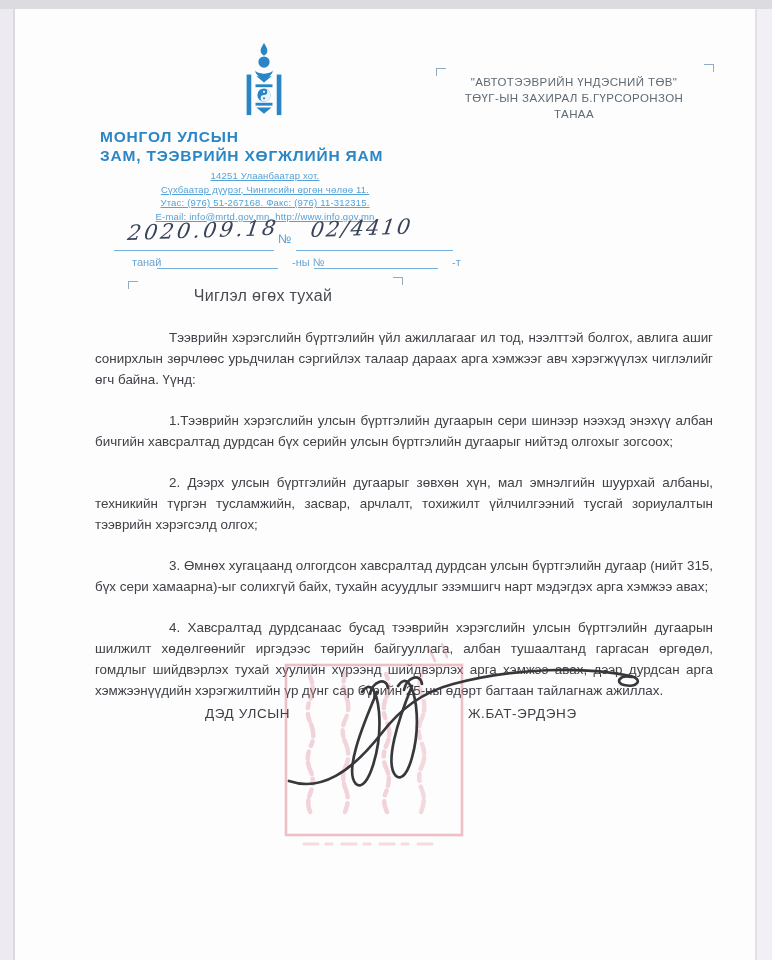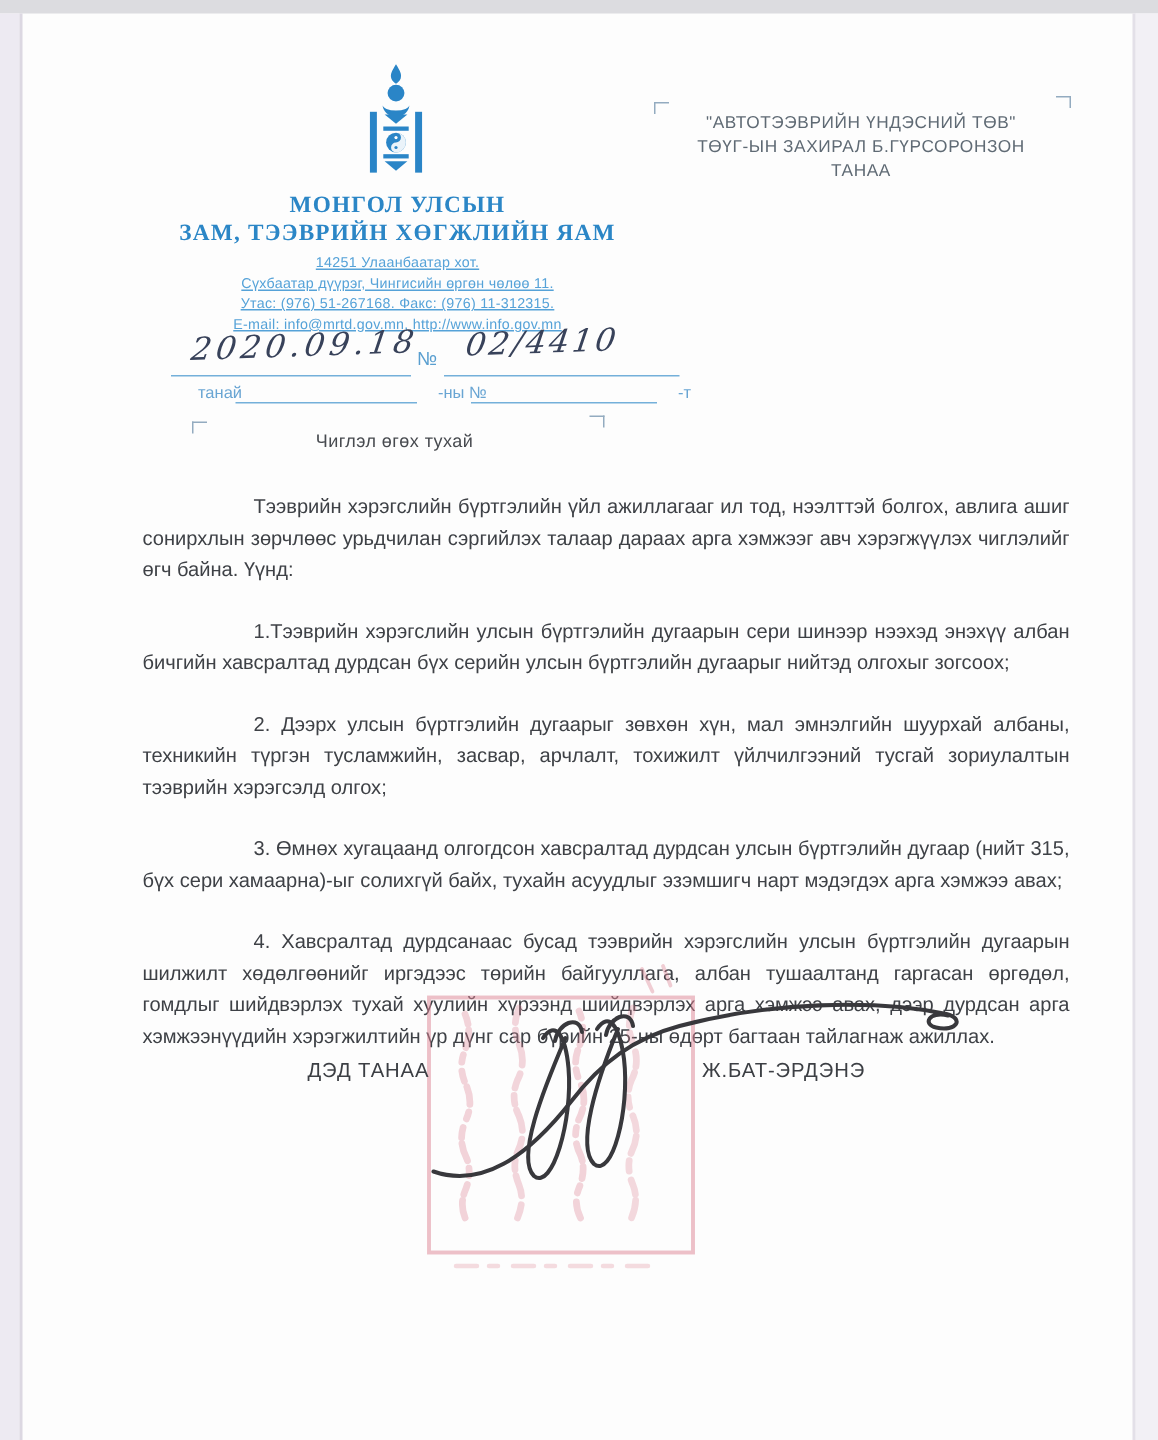--- a/index.html
+++ b/index.html
@@ -12,22 +12,22 @@
   .edge-left{position:absolute;left:0;top:9px;width:13px;height:951px;background:#edeaf2;}
   .edge-left-line{position:absolute;left:13px;top:9px;width:2px;height:951px;background:#dcd8e2;}
   .edge-right{position:absolute;left:757px;top:9px;width:15px;height:951px;background:#f2f0f5;}
   .edge-right-line{position:absolute;left:755px;top:9px;width:2px;height:951px;background:#e3e0e8;}
 
   
   .emblem{position:absolute;left:237px;top:42px;width:54px;height:82px;}
 
   
   .ministry-name{
-    position:absolute;left:100px;top:127px;width:330px;text-align:center;
-    font-family:Liberation Serif, serif;font-weight:bold;color:#2b86c6;
+    position:absolute;left:100px;top:127px;width:330px;text-align:left;
+    font-family:Liberation Sans, sans-serif;font-weight:bold;color:#2b86c6;
     font-size:15.5px;line-height:19px;letter-spacing:0.8px;
   }
   .ministry-address{
     position:absolute;left:90px;top:169px;width:350px;text-align:center;
     color:#55a2d8;font-size:9.5px;line-height:13.5px;letter-spacing:0.2px;text-decoration:underline;
   }
 
   
   .recipient{
     position:absolute;left:428px;top:74px;width:292px;text-align:center;
@@ -59,21 +59,21 @@
   .refline{position:absolute;left:0;top:0;color:#69a5d3;font-size:11px;margin-left:12px;}
   .ref-prefix{left:120px;top:256px;}
   .ref-mid{left:280px;top:256px;}
   .ref-suffix{left:440px;top:256px;}
   .rl1{left:157px;top:268px;width:121px;border-bottom:1.2px solid #74b0da;}
   .rl2{left:314px;top:268px;width:124px;border-bottom:1.2px solid #74b0da;}
 
   
   .subject{
     position:absolute;left:132px;top:287px;width:262px;text-align:center;
-    color:#474a4f;font-size:12px;letter-spacing:0.3px;
+    color:#474a4f;font-size:16px;letter-spacing:0.3px;
   }
 
   
   .body-text{
     position:absolute;left:85px;top:327px;width:628px;
     color:#3e4146;font-size:13.4px;line-height:21px;text-align:justify;
   }
   .body-text p{margin:0 0 20px 10px;text-indent:74px;}
 
   
@@ -172,16 +172,16 @@
   <svg class="sig-ink" viewBox="0 0 370 148">
     <g fill="none" stroke="#38383c" stroke-width="2.7" stroke-linecap="round">
       <path d="M8,130 C 40,141 70,121 100,83 C 120,57 142,41 172,33 C 232,17 302,15 350,25 C 362,28 357,37 343,34 C 334,32 338,23 351,26"></path>
       <path d="M96,41 C 81,76 63,121 75,133 C 87,143 101,96 98,61 C 96,39 89,29 81,41"></path>
       <path d="M131,35 C 117,69 103,113 115,125 C 127,135 139,89 135,55 C 132,33 125,23 117,35"></path>
       <path d="M89,43 C 91,31 105,25 107,37"></path>
       <path d="M123,39 C 125,27 139,21 141,33"></path>
     </g>
   </svg>
 
-  <div class="sign-title">ДЭД ТАНАА</div>
+  <div class="sign-title">ДЭД УЛСЫН</div>
   <div class="sign-name">Ж.БАТ-ЭРДЭНЭ</div>
 
 </div>
 
 </body></html>

